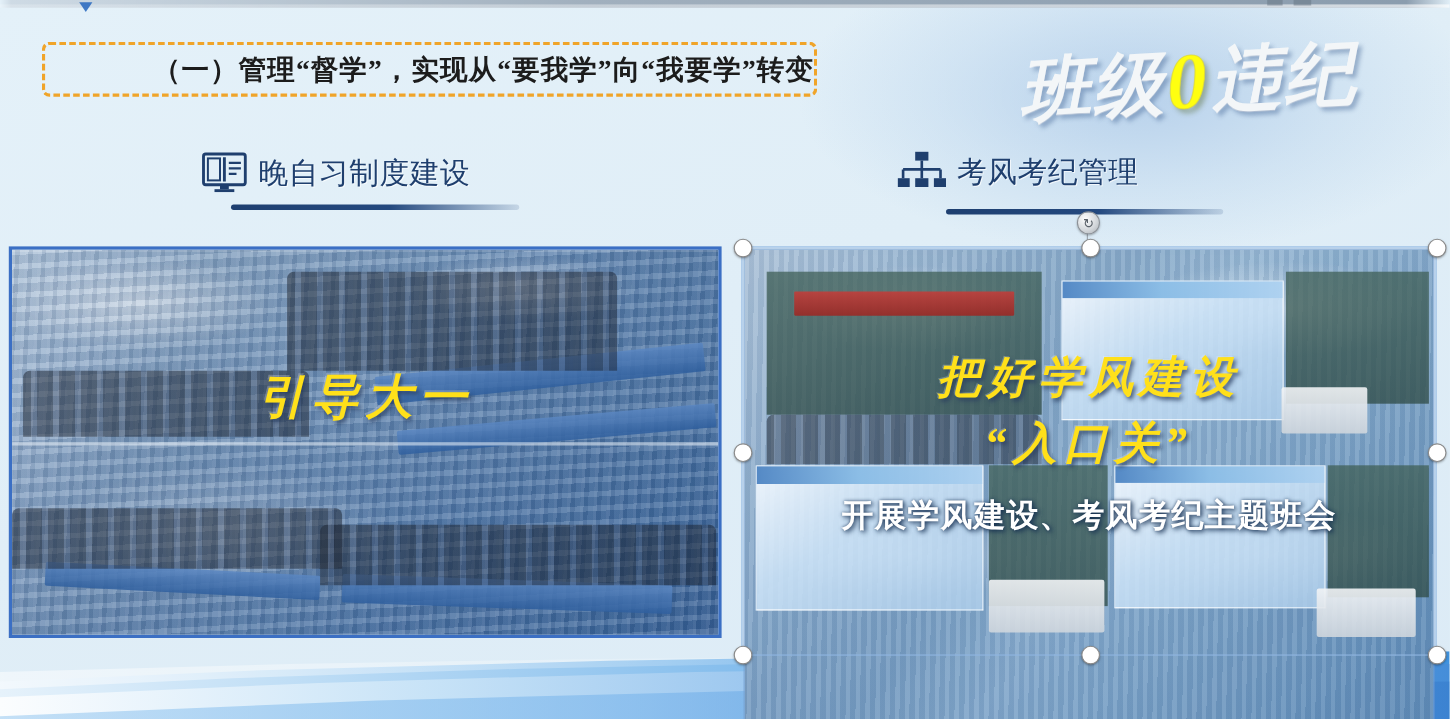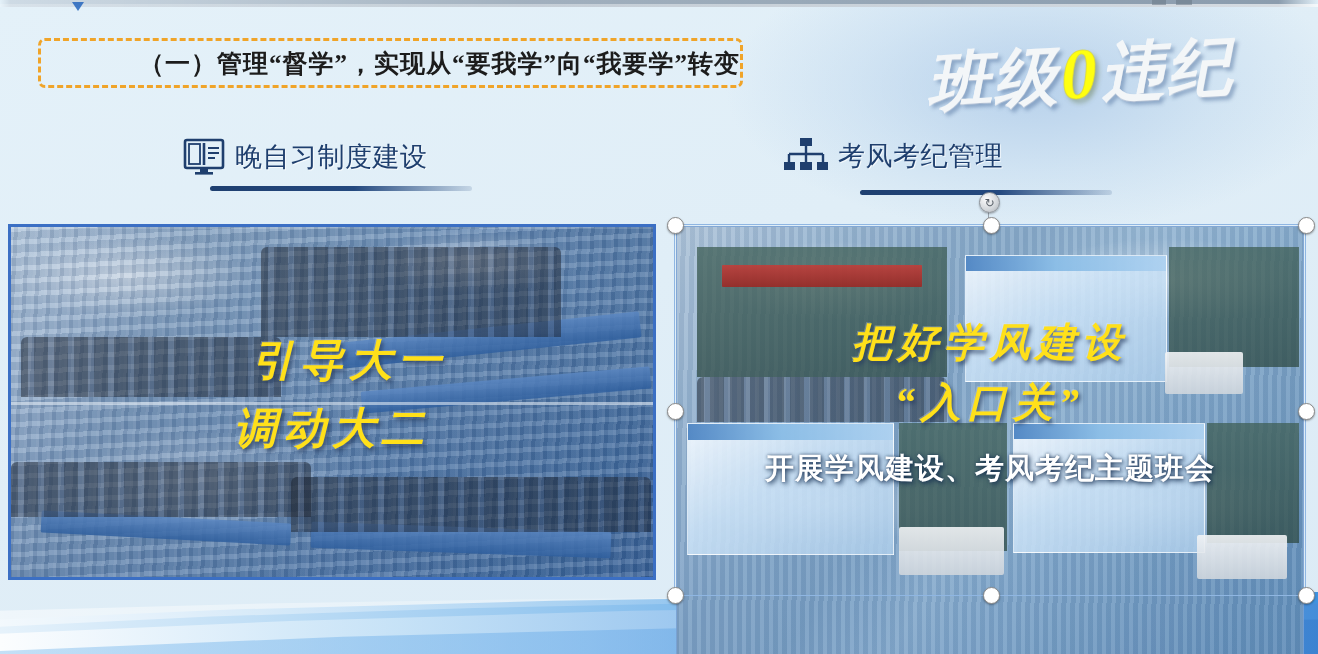--- a/index.html
+++ b/index.html
@@ -73,21 +73,21 @@
   }
 
   
   .colhead{position:absolute;display:flex;align-items:center;gap:10px;}
   .colhead .label{
     font-family:"Liberation Serif","DejaVu Serif",serif;
     font-size:27px;font-weight:normal;color:#1f3f6e;letter-spacing:.5px;white-space:nowrap;
     text-shadow:1px 1px 0 rgba(255,255,255,.7);
   }
   .head-left{left:183px;top:137px;}
-  .head-right{left:784px;top:137px;}
+  .head-right{left:816px;top:137px;}
   .rule{position:absolute;height:5px;border-radius:3px;
     background:linear-gradient(to right,#1e3f70 0%,#24497f 55%,rgba(36,73,127,.15) 100%);}
   .rule-left{left:210px;top:186px;width:262px;}
   .rule-right{left:860px;top:190px;width:252px;}
 
   
   .icon-book{width:42px;height:40px;position:relative;flex:none;}
   
   .icon-org{width:44px;height:38px;position:relative;flex:none;}
 
@@ -238,22 +238,21 @@
     <div class="photo ph-l">
       <div class="deskL" style="left:330px;top:100px;width:300px;height:26px;transform:rotate(-6deg);"></div>
       <div class="deskL" style="left:350px;top:152px;width:290px;height:22px;transform:rotate(-5deg);"></div>
       <div class="deskL" style="left:30px;top:290px;width:250px;height:22px;transform:rotate(3deg);"></div>
       <div class="deskL" style="left:300px;top:300px;width:300px;height:26px;transform:rotate(2deg);"></div>
       <div class="crowd" style="left:10px;top:110px;width:260px;height:60px;"></div>
       <div class="crowd" style="left:250px;top:20px;width:300px;height:90px;"></div>
       <div class="crowd" style="left:0px;top:235px;width:300px;height:55px;"></div>
       <div class="crowd" style="left:280px;top:250px;width:360px;height:55px;"></div>
     </div>
-    <div class="ovl cal-y" style="top:105px;font-size:43px;margin-left:17px;">引导大一</div>
-    <div class="ovl cal-y" style="top:173px;font-size:43px;">调动大二</div>
+    <div class="ovl cal-y" style="top:105px;font-size:43px;">引导大一</div>
   </div>
 
   <div class="panel panel-right">
     <div class="photo ph-r">
       <div class="board" style="left:20px;top:20px;width:250px;height:130px;"></div>
       <div class="banner" style="left:45px;top:38px;width:200px;height:22px;"></div>
       <div class="scr" style="left:288px;top:28px;width:200px;height:125px;">
           <div class="bar"></div>
         </div>
       <div class="board" style="left:492px;top:20px;width:130px;height:120px;"></div>

